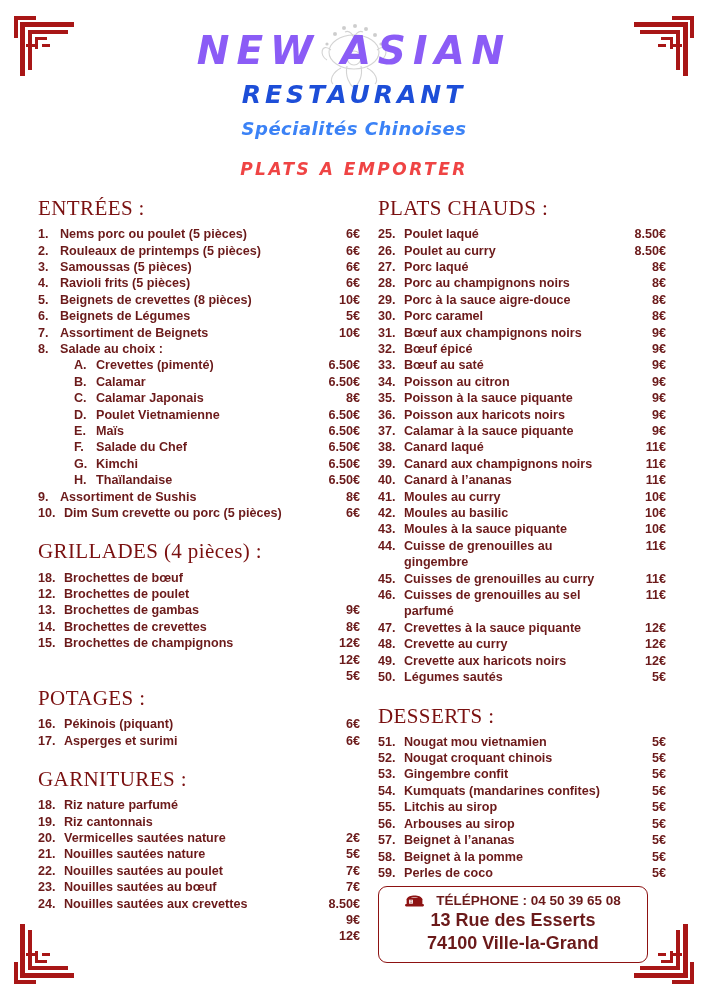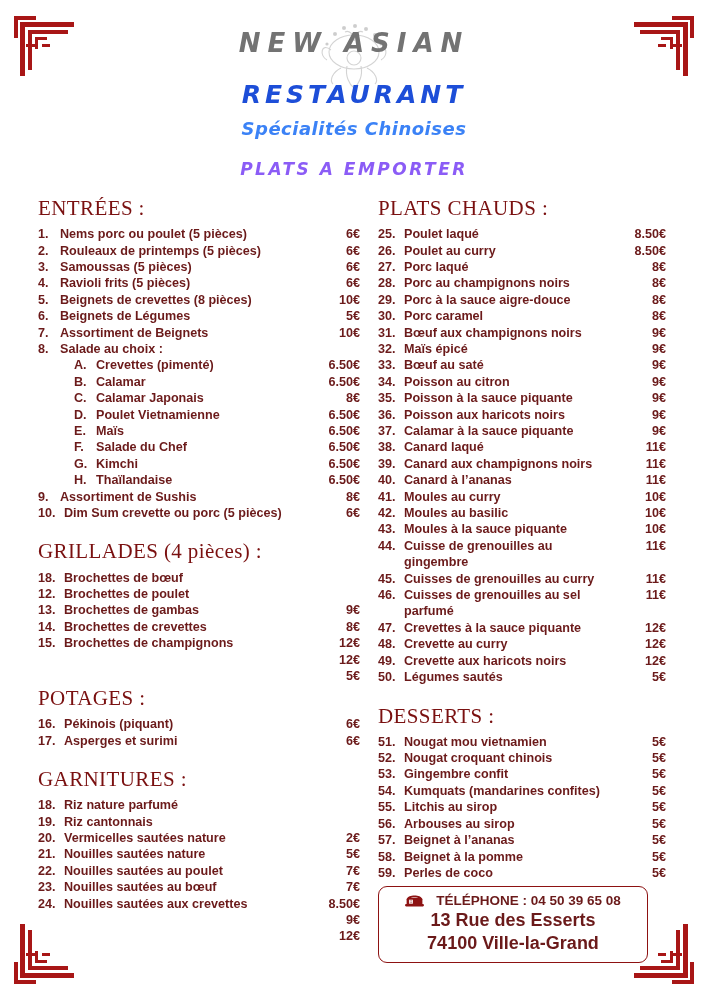--- a/index.html
+++ b/index.html
@@ -38,23 +38,23 @@
   .logo-wrap {
     position: relative;
     display: block;
     height: 96px;
   }
   .brand-line1 {
     position: absolute;
     left: 0; right: 0; top: 10px;
     font-family: "DejaVu Sans", sans-serif;
     font-weight: 700;
-    font-size: 26px;
+    font-size: 39px;
     letter-spacing: 7px;
-    color: #737373;
+    color: #8b5cf6;
     font-style: italic;
     white-space: nowrap;
   }
   .brand-line2 {
     position: absolute;
     left: 0; right: 0; top: 62px;
     font-family: "DejaVu Sans", sans-serif;
     font-weight: 700;
     font-size: 25px;
     letter-spacing: 4px;
@@ -82,21 +82,21 @@
     letter-spacing: .5px;
     color: #3b82f6;
   }
   .takeaway {
     margin-top: 20px;
     font-family: "DejaVu Sans", sans-serif;
     font-weight: 700;
     font-style: italic;
     font-size: 17px;
     letter-spacing: 2.5px;
-    color: #8b5cf6;
+    color: #ef4444;
   }
 
   
   .columns {
     position: absolute;
     top: 196px;
     left: 0; right: 0;
   }
   .col {
     position: absolute;
@@ -505,21 +505,21 @@
             <span class="label">Porc caramel</span>
             <span class="price">8€</span>
           </li>
           <li class="item num-wide">
             <span class="num">31.</span>
             <span class="label">Bœuf aux champignons noirs</span>
             <span class="price">9€</span>
           </li>
           <li class="item num-wide">
             <span class="num">32.</span>
-            <span class="label">Maïs épicé</span>
+            <span class="label">Bœuf épicé</span>
             <span class="price">9€</span>
           </li>
           <li class="item num-wide">
             <span class="num">33.</span>
             <span class="label">Bœuf au saté</span>
             <span class="price">9€</span>
           </li>
           <li class="item num-wide">
             <span class="num">34.</span>
             <span class="label">Poisson au citron</span>

